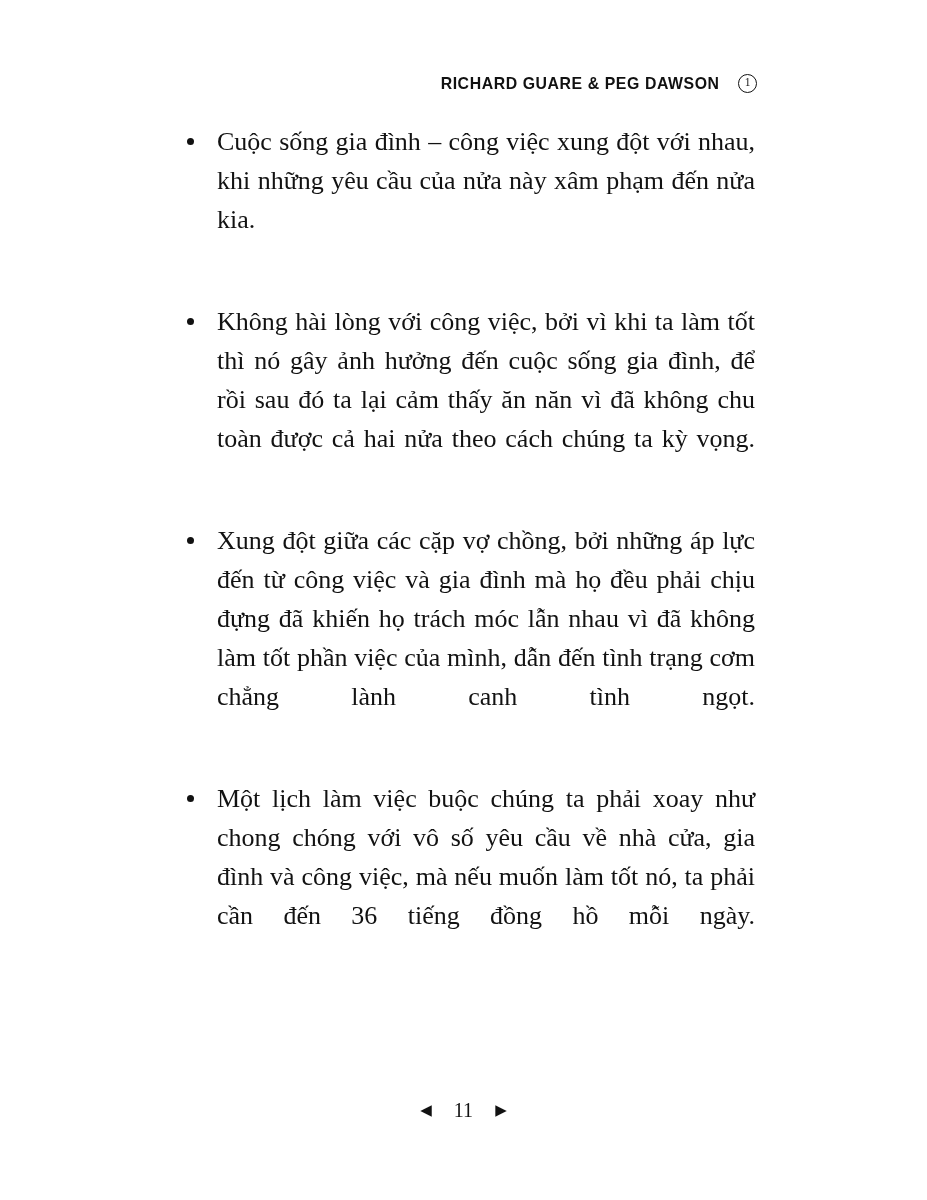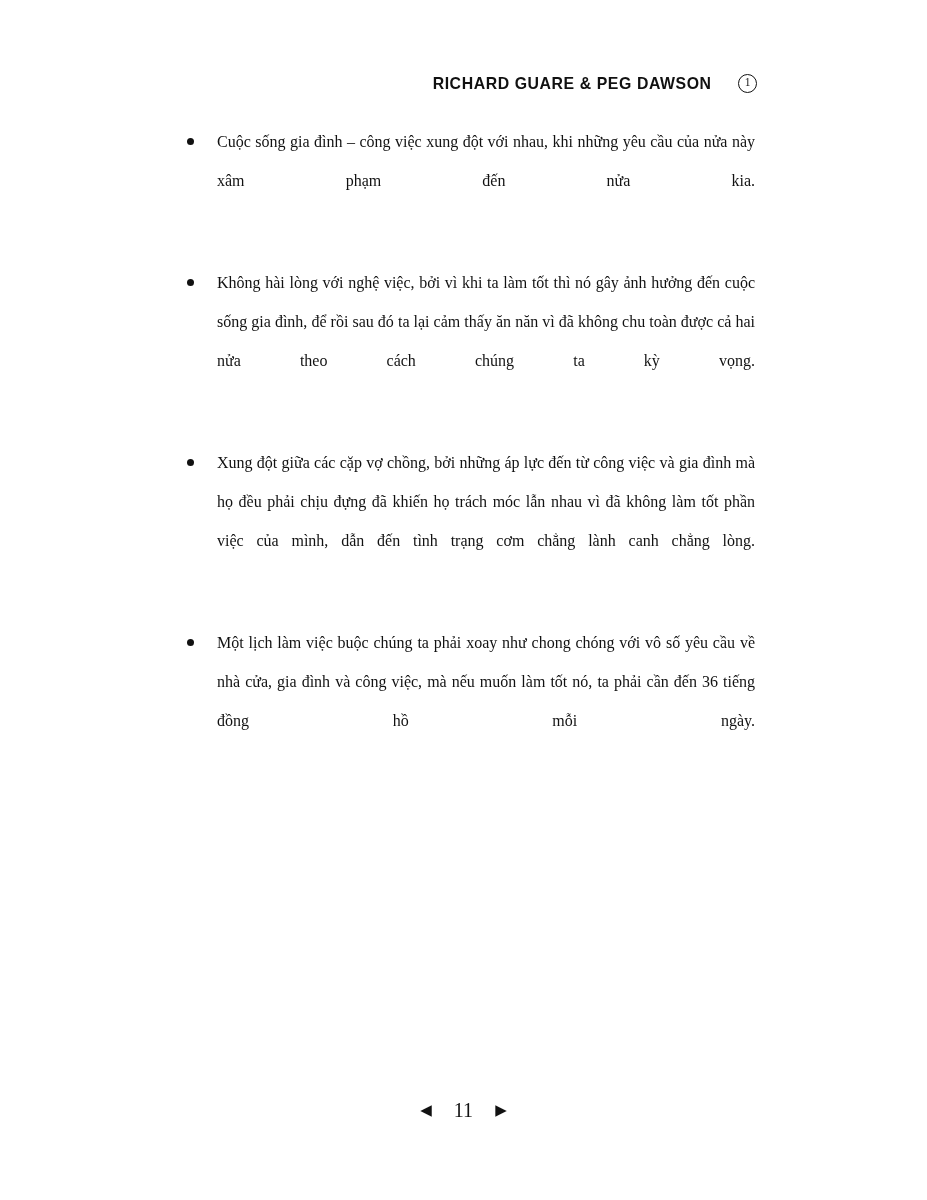--- a/index.html
+++ b/index.html
@@ -23,21 +23,21 @@
     box-sizing: border-box;
   }
 
   
   .running-head {
     position: absolute;
     top: 74px;
     right: 170px;
     display: flex;
     align-items: center;
-    gap: 26px;
+    gap: 18px;
     white-space: nowrap;
   }
   .running-head-title {
     font-family: "Liberation Sans", sans-serif;
     font-size: 16.5px;
     letter-spacing: 0.6px;
     font-weight: 600;
     color: #111111;
     transform: scaleX(0.96);
     transform-origin: right center;
@@ -69,21 +69,21 @@
   ul.bullet-list {
     list-style: none;
     margin: 0;
     padding: 0;
   }
 
   li.bullet-item {
     position: relative;
     padding-left: 42px;
     margin-bottom: 24px;
-    font-size: 16px;
+    font-size: 26px;
     line-height: 39px;
     text-align: justify;
     text-justify: inter-word;
     color: #121212;
   }
   li.bullet-item:last-child {
     margin-bottom: 0;
   }
   li.bullet-item .dot {
     position: absolute;
@@ -140,27 +140,27 @@
   <div class="content">
     <ul class="bullet-list">
 
       <li class="bullet-item">
         <span class="dot"></span>
         <span class="para">Cuộc sống gia đình – công việc xung đột với nhau, khi những yêu cầu của nửa này xâm phạm đến nửa kia.</span>
       </li>
 
       <li class="bullet-item">
         <span class="dot"></span>
-        <span class="para">Không hài lòng với nghệ việc, bởi vì khi ta làm tốt thì nó gây ảnh hưởng đến cuộc sống gia đình, để rồi sau đó ta lại cảm thấy ăn năn vì đã không chu toàn được cả hai nửa theo cách chúng ta kỳ vọng.</span>
+        <span class="para">Không hài lòng với công việc, bởi vì khi ta làm tốt thì nó gây ảnh hưởng đến cuộc sống gia đình, để rồi sau đó ta lại cảm thấy ăn năn vì đã không chu toàn được cả hai nửa theo cách chúng ta kỳ vọng.</span>
       </li>
 
 
       <li class="bullet-item">
         <span class="dot"></span>
-        <span class="para">Xung đột giữa các cặp vợ chồng, bởi những áp lực đến từ công việc và gia đình mà họ đều phải chịu đựng đã khiến họ trách móc lẫn nhau vì đã không làm tốt phần việc của mình, dẫn đến tình trạng cơm chẳng lành canh chẳng lòng.</span>
+        <span class="para">Xung đột giữa các cặp vợ chồng, bởi những áp lực đến từ công việc và gia đình mà họ đều phải chịu đựng đã khiến họ trách móc lẫn nhau vì đã không làm tốt phần việc của mình, dẫn đến tình trạng cơm chẳng lành canh tình ngọt.</span>
       </li>
 
 
       <li class="bullet-item">
         <span class="dot"></span>
         <span class="para">Một lịch làm việc buộc chúng ta phải xoay như chong chóng với vô số yêu cầu về nhà cửa, gia đình và công việc, mà nếu muốn làm tốt nó, ta phải cần đến 36 tiếng đồng hồ mỗi ngày.</span>
       </li>
 
     </ul>
   </div>

